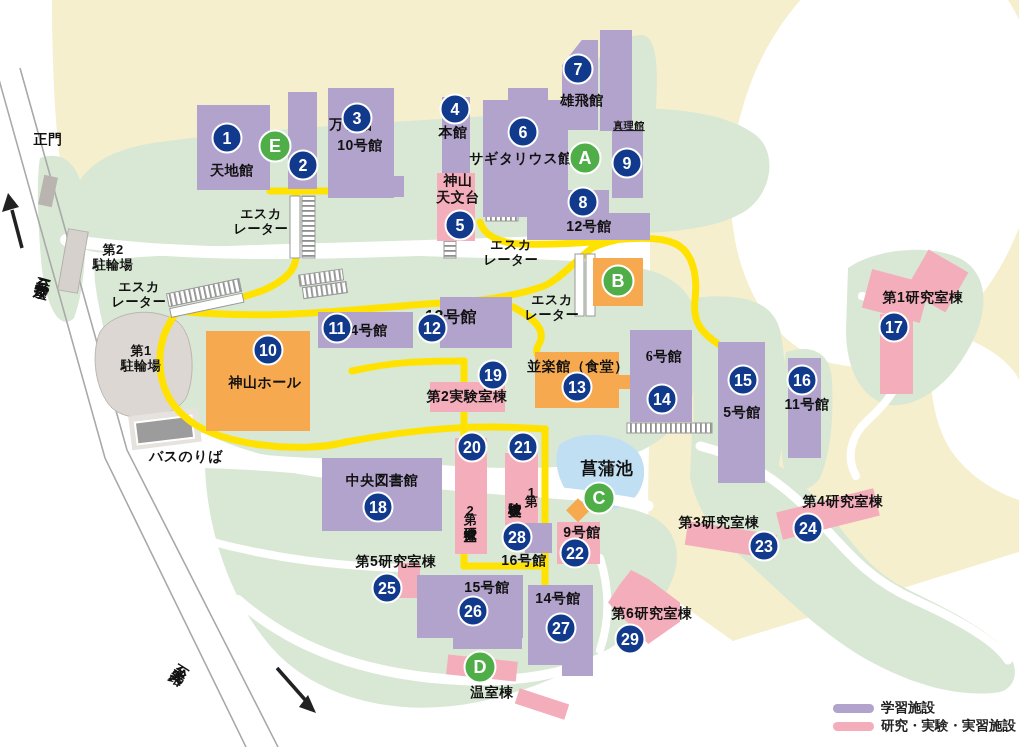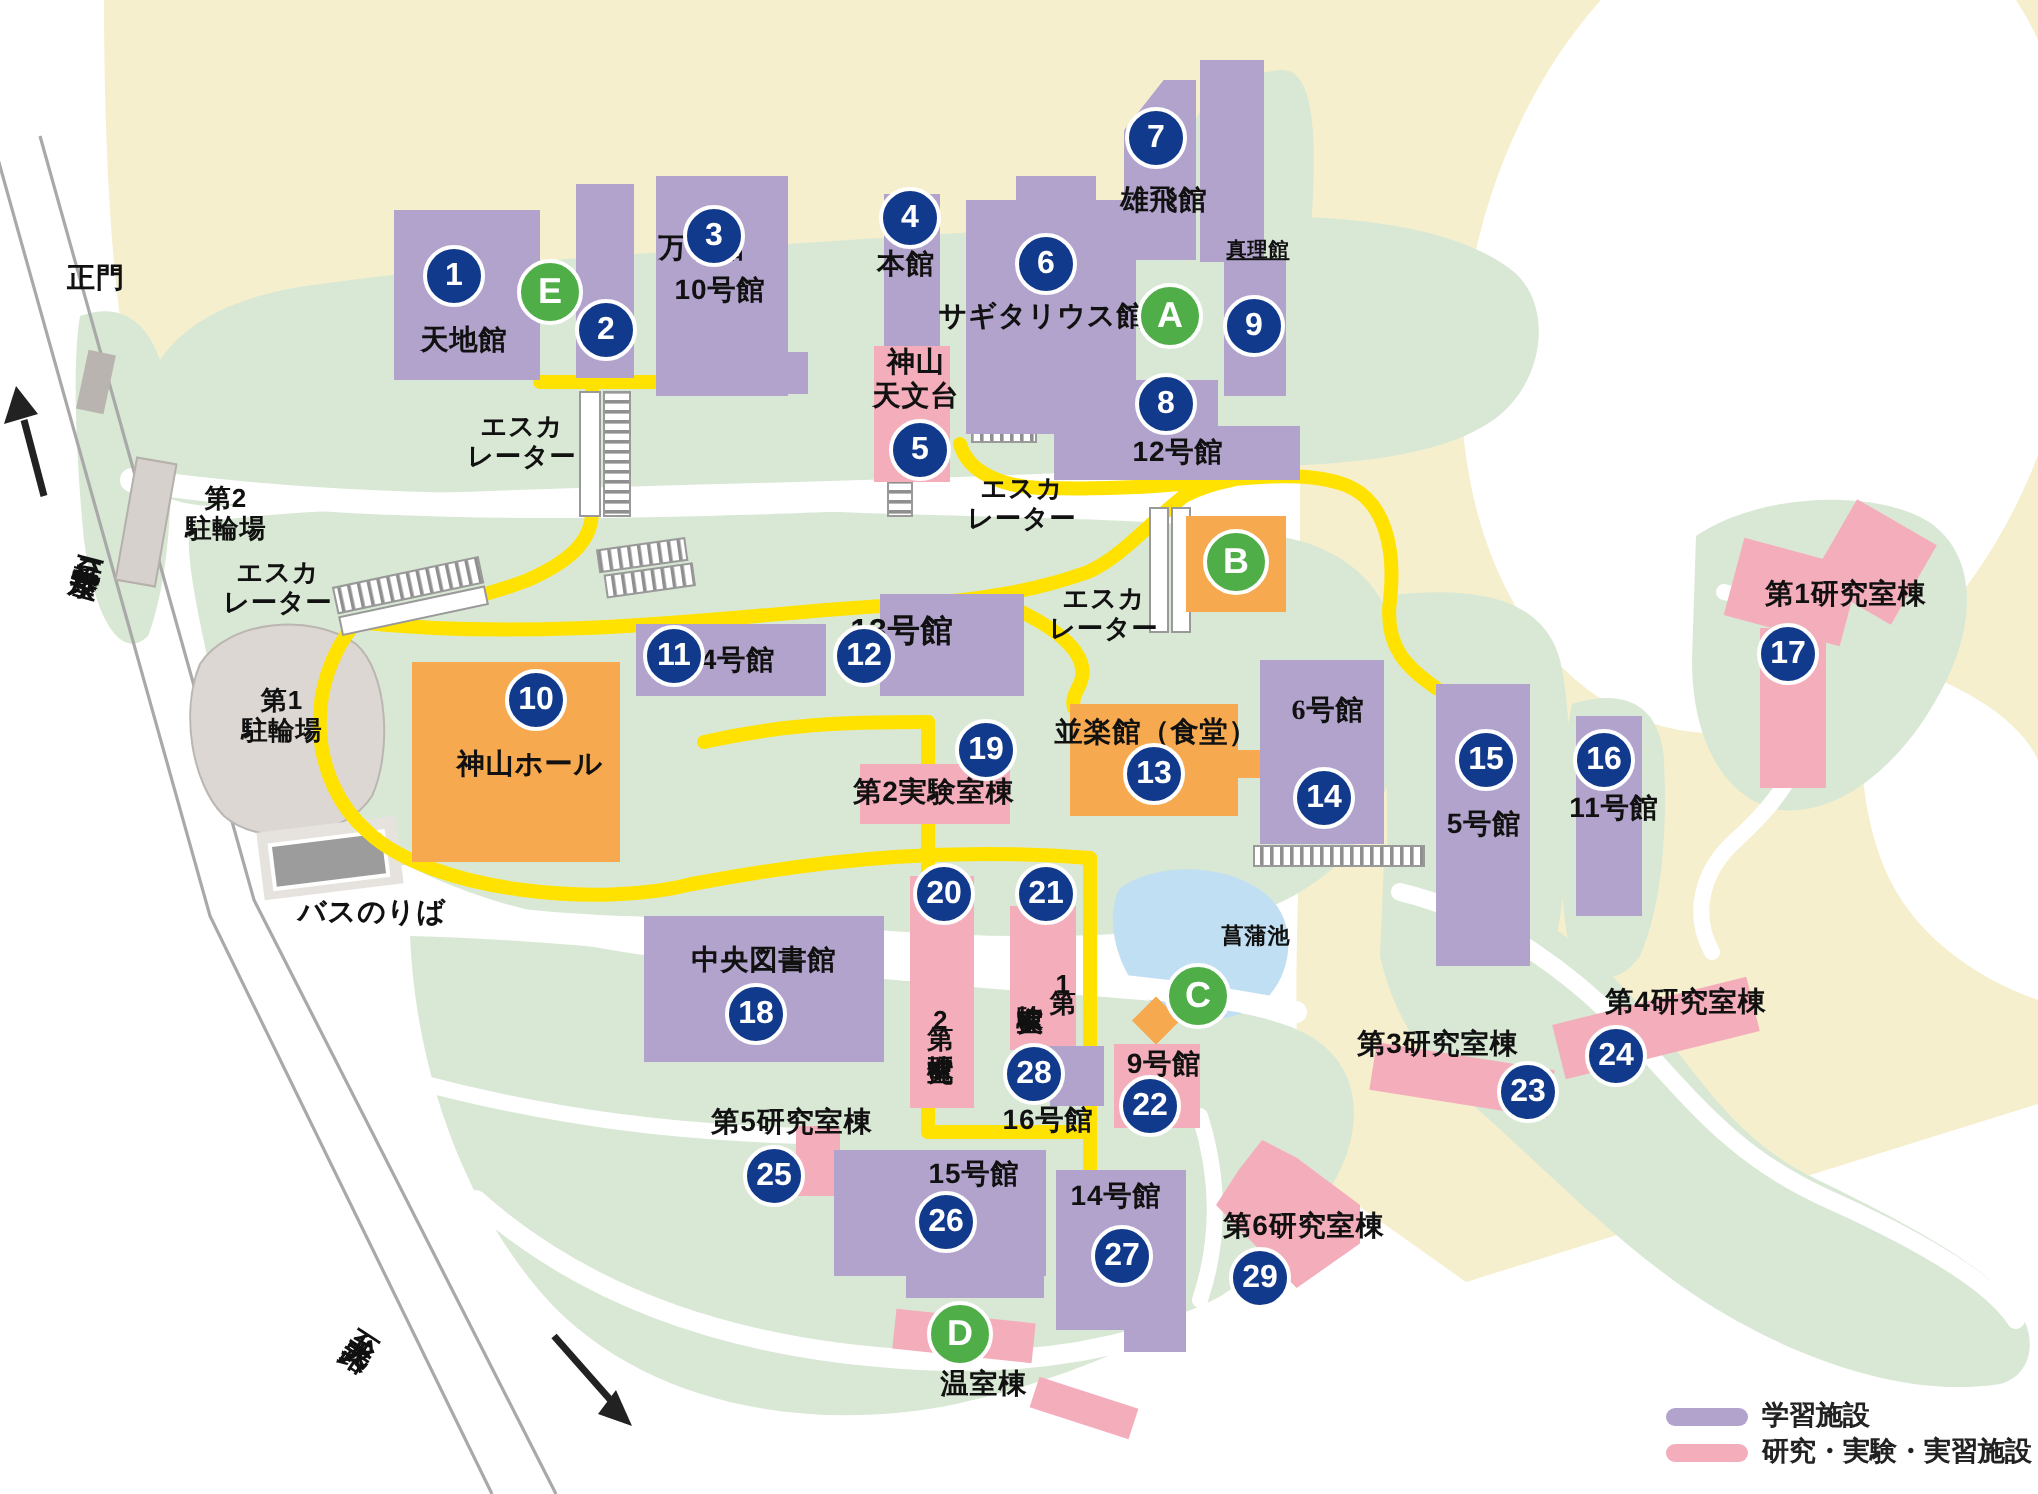--- a/index.html
+++ b/index.html
@@ -248,21 +248,21 @@
       <div class="bshape welfare" style="left: 593px; top: 258px; width: 50px; height: 48px;"></div>
       <div class="bshape research" style="left: 447px; top: 658px; width: 70px; height: 20px; transform: rotate(6deg);"></div>
       <div class="bshape research" style="left: 516px; top: 696px; width: 52px; height: 16px; transform: rotate(18deg);"></div>
       <div class="badge letter" style="left: 585px; top: 158px;">A</div>
       <div class="badge letter" style="left: 618px; top: 281px;">B</div>
       <div class="badge letter" style="left: 599px; top: 498px;">C</div>
       <div class="badge letter" style="left: 480px; top: 667px;">D</div>
       <div class="badge letter" style="left: 275px; top: 146px;">E</div>
       <div class="blabel" style="left: 48px; top: 139px; font-size: 14px;">正門</div>
       <div class="blabel" style="left: 186px; top: 456px; font-size: 14px;">バスのりば</div>
-      <div class="blabel" style="left: 628px; top: 469px; font-size: 11px;">菖蒲池</div>
+      <div class="blabel" style="left: 607px; top: 469px; font-size: 17px;">菖蒲池</div>
       <div class="blabel" style="left: 492px; top: 692px; font-size: 14px;">温室棟</div>
       <div class="blabel" style="left: 113px; top: 257px; font-size: 13px;">
         <span class="ln">第2</span>
         <span class="ln">駐輪場</span>
       </div>
       <div class="blabel" style="left: 141px; top: 358px; font-size: 13px;">
         <span class="ln">第1</span>
         <span class="ln">駐輪場</span>
       </div>
       <div class="blabel" style="left: 261px; top: 221px; font-size: 13px;">

